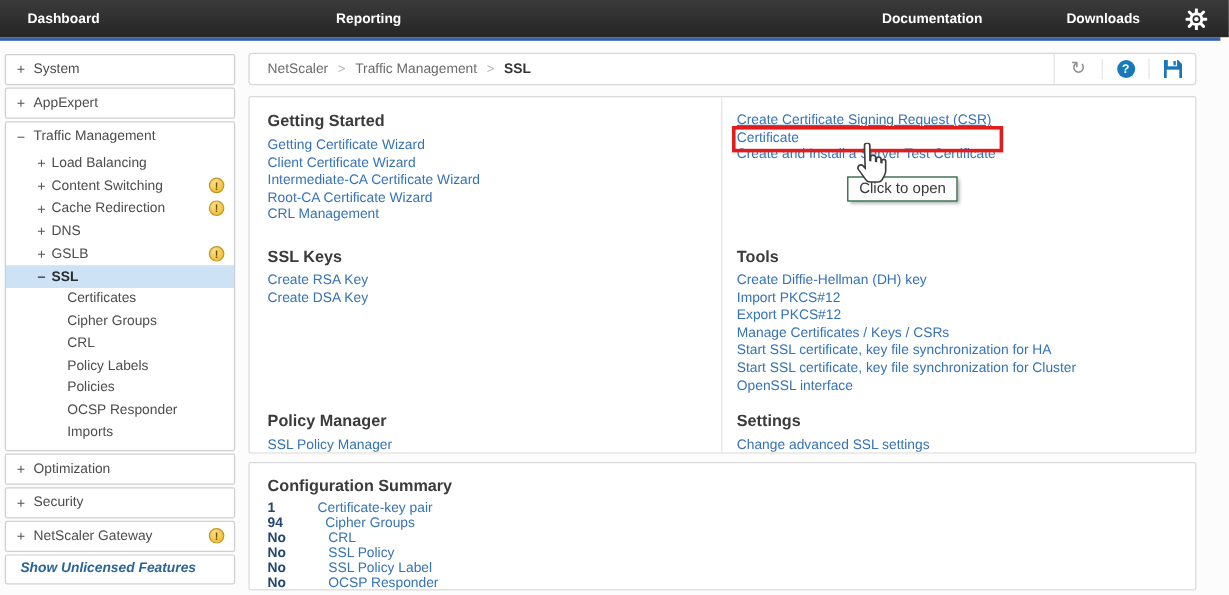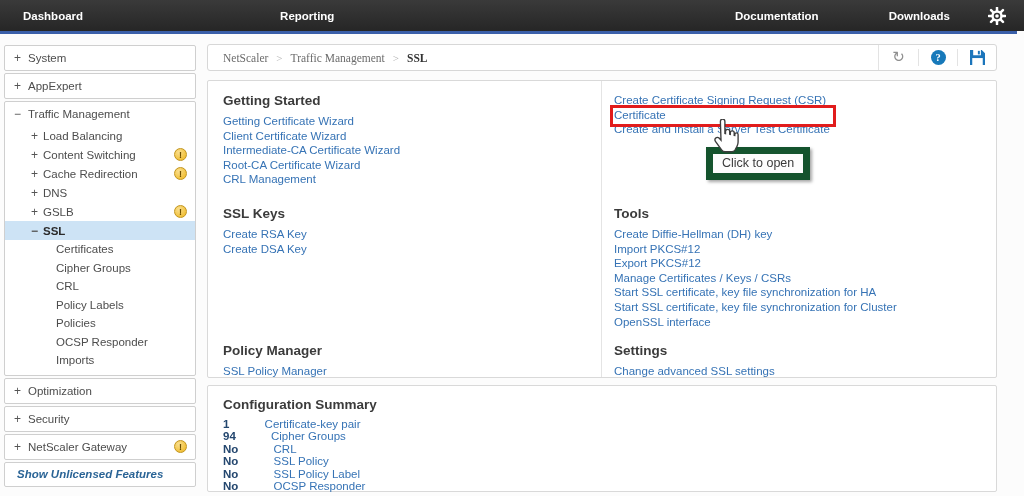--- a/index.html
+++ b/index.html
@@ -16,21 +16,21 @@
   .nav-tab.active { position:absolute; left:97px; top:2px; height:32px; width:96px;
     background:#f6f6f6; color:#333; border-radius:3px 3px 0 0; display:flex; align-items:center;
     justify-content:center; box-shadow:0 0 4px rgba(0,0,0,.5); z-index:3; }
   .nav-tab.report { margin-left:173px; }
   .nav-right { margin-left:auto; display:flex; align-items:center; }
   .nav-link { color:#fff; font-size:11.5px; font-weight:bold; margin-right:38px; cursor:pointer;padding-left:32px; }
   .gear { margin-right:18px; width:18px; height:18px; cursor:pointer; }
 
   
   .crumbbar { position:absolute; left:207px; top:44px; width:790px; height:27px; background:#fff;
-    border:1px solid #d7d7d7; border-radius:3px; display:flex; align-items:center;font-family:Liberation Serif, serif; }
+    border:1px solid #d7d7d7; border-radius:3px; display:flex; align-items:center; }
   .crumbs { display:flex; align-items:center; padding-left:15px; font-size:11.5px; color:#6b6b6b; }
   .crumb-sep { color:#b0b0b0; margin:0 8px; font-size:11px; }
   .crumb-last { font-weight:bold; color:#333; }
   .icon-tools { margin-left:auto; height:100%; display:flex; align-items:center; border-left:1px solid #e3e3e3; }
   .icon-cell { width:39px; height:17px; display:flex; align-items:center; justify-content:center; cursor:pointer; }
   .icon-cell + .icon-cell { border-left:1px solid #e3e3e3; }
   .refresh-glyph { color:#8f8f8f; font-size:15px; line-height:15px; }
   .help-circle { width:15px; height:15px; border-radius:50%; background:#1779ba; color:#fff;
     font-size:10.5px; font-weight:bold; display:flex; align-items:center; justify-content:center; }
 
@@ -58,21 +58,21 @@
   .vdivider { position:absolute; left:393px; top:0; bottom:0; width:1px; background:#e4e4e4; }
   .sec { position:absolute; width:360px; }
   .sec-title { font-size:13.5px; font-weight:bold; color:#3b3b3b; margin-bottom:6px; }
   .lnk { display:block; font-size:11.5px; line-height:14.6px; color:#3673b5; text-decoration:none; cursor:pointer; }
   .lnk.hovered { text-decoration:underline; }
 
   .redbox { position:absolute; left:402px; top:24px; width:226px; height:22px;
     border:3px solid #e11c1c; z-index:5; pointer-events:none; }
   .cursor-hand { position:absolute; left:500px; top:38px; z-index:7; }
   .tooltip { position:absolute; left:498px; top:66px; z-index:6; background:#fcfcfc;
-    border:7px solid #14532d; box-shadow:2px 2px 3px rgba(0,0,0,.35); padding:2px 9px 3px 9px;
+    border:1px solid #14532d; box-shadow:2px 2px 3px rgba(0,0,0,.35); padding:2px 9px 3px 9px;
     font-size:12.5px; color:#3a3a3a; white-space:nowrap; }
 
   .cs-item { font-size:11.5px; line-height:12.4px; }
   .cs-val { font-weight:bold; color:#23466e; }
   .cs-lbl { color:#3673b5; cursor:pointer;padding-left:32px; }
 </style>
 </head>
 <body>
 
 <div class="stage">

